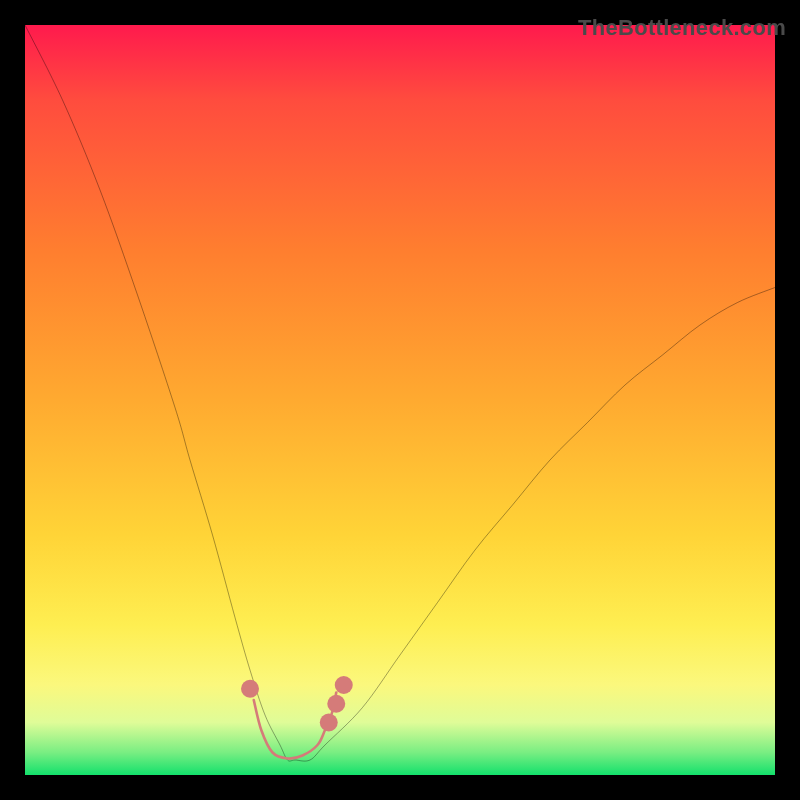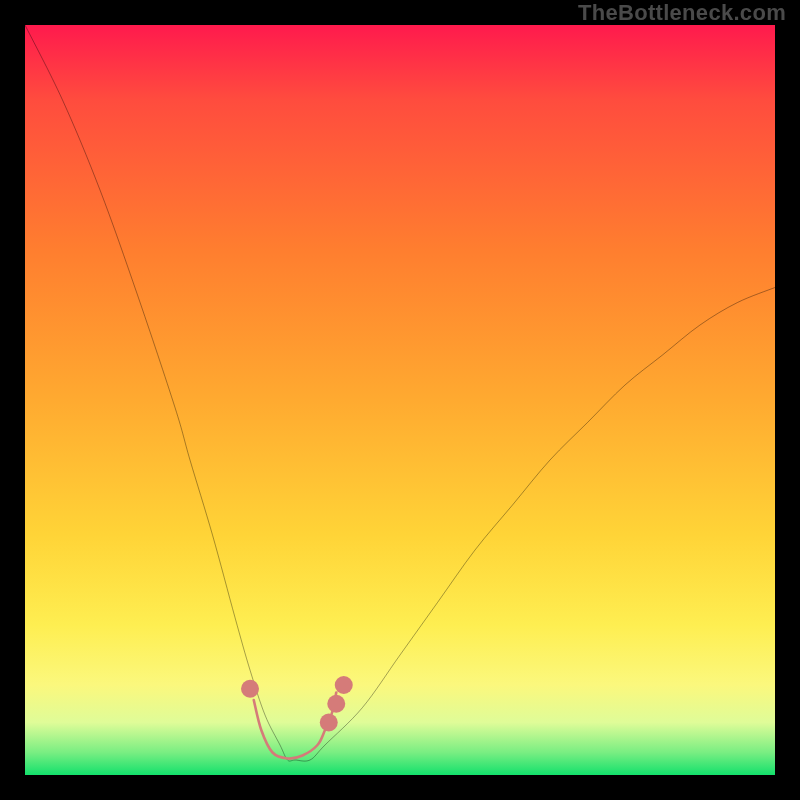--- a/index.html
+++ b/index.html
@@ -12,21 +12,21 @@
     overflow: hidden;
   }
   .frame {
     position: relative;
     width: 800px;
     height: 800px;
     background: #000;
   }
   .watermark {
     position: absolute;
-    top: 0;
+    top: 15px;
     right: 14px;
     color: #4a4a4a;
     font-size: 22px;
     font-weight: 600;
     letter-spacing: 0.3px;
     z-index: 5;
   }
   .plot {
     position: absolute;
     left: 25px;

